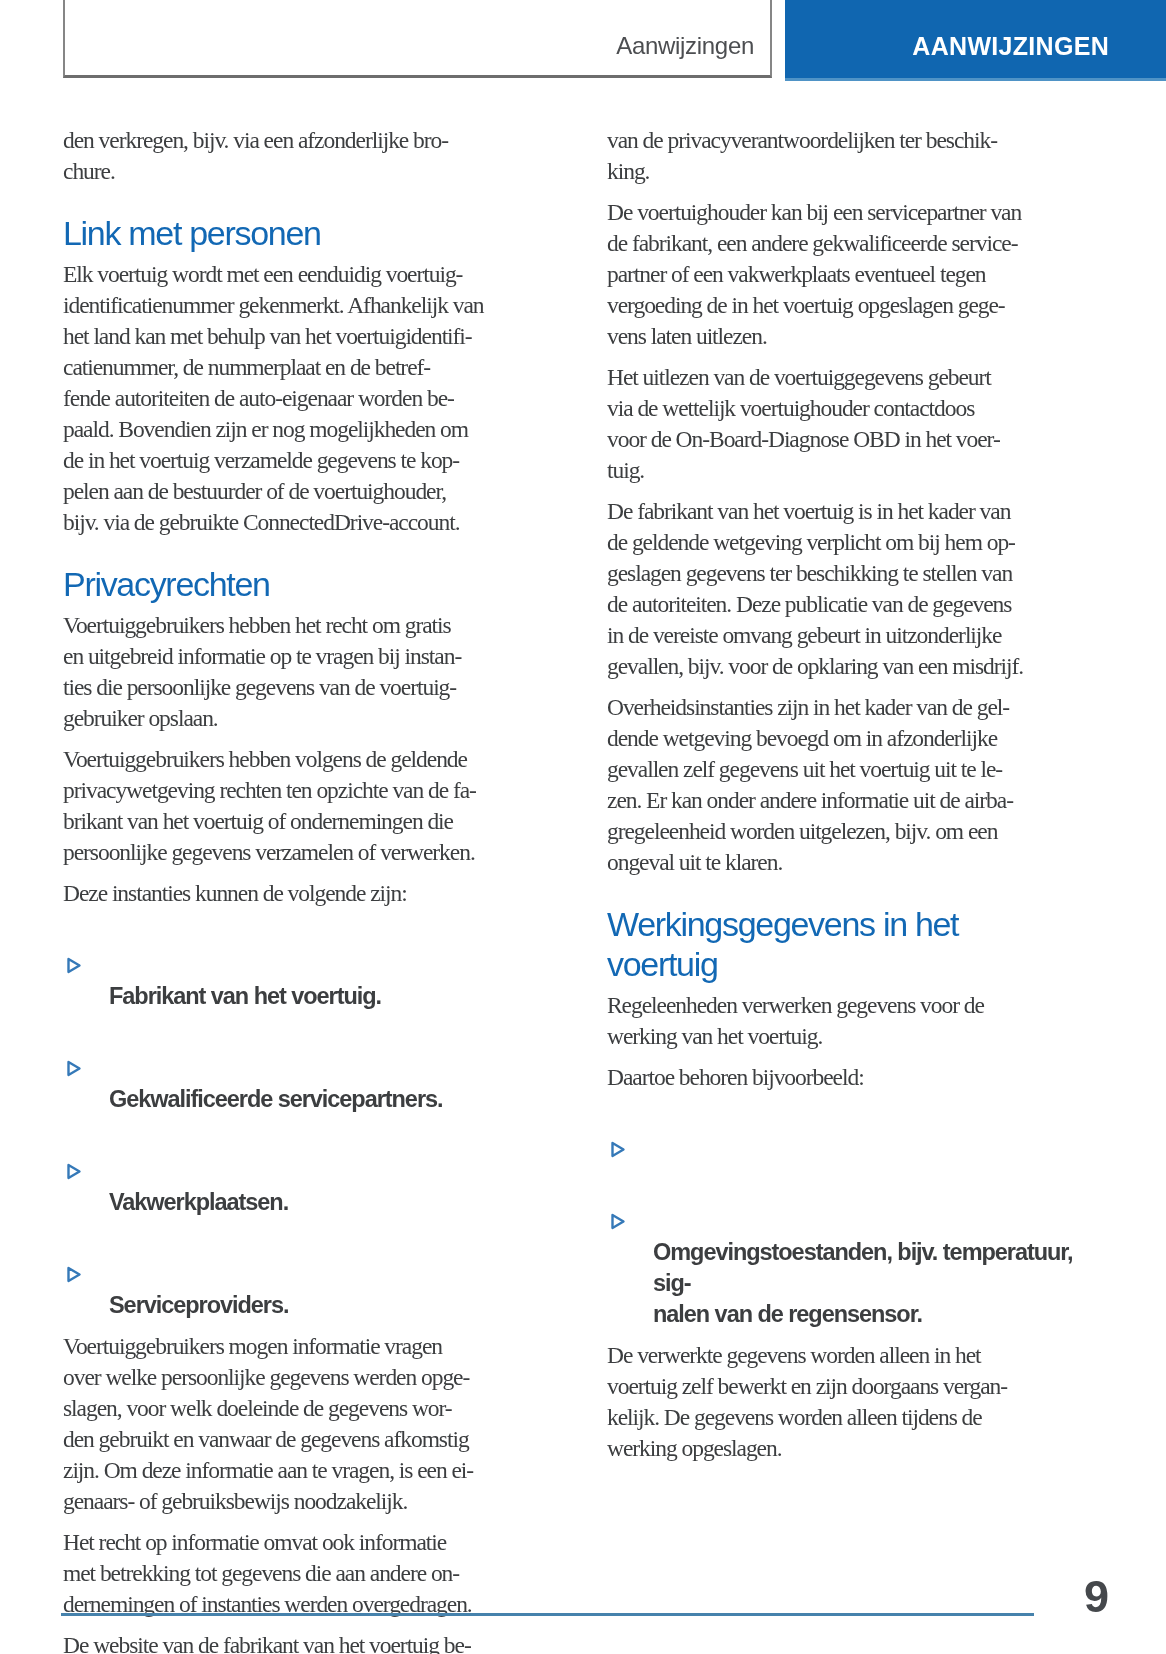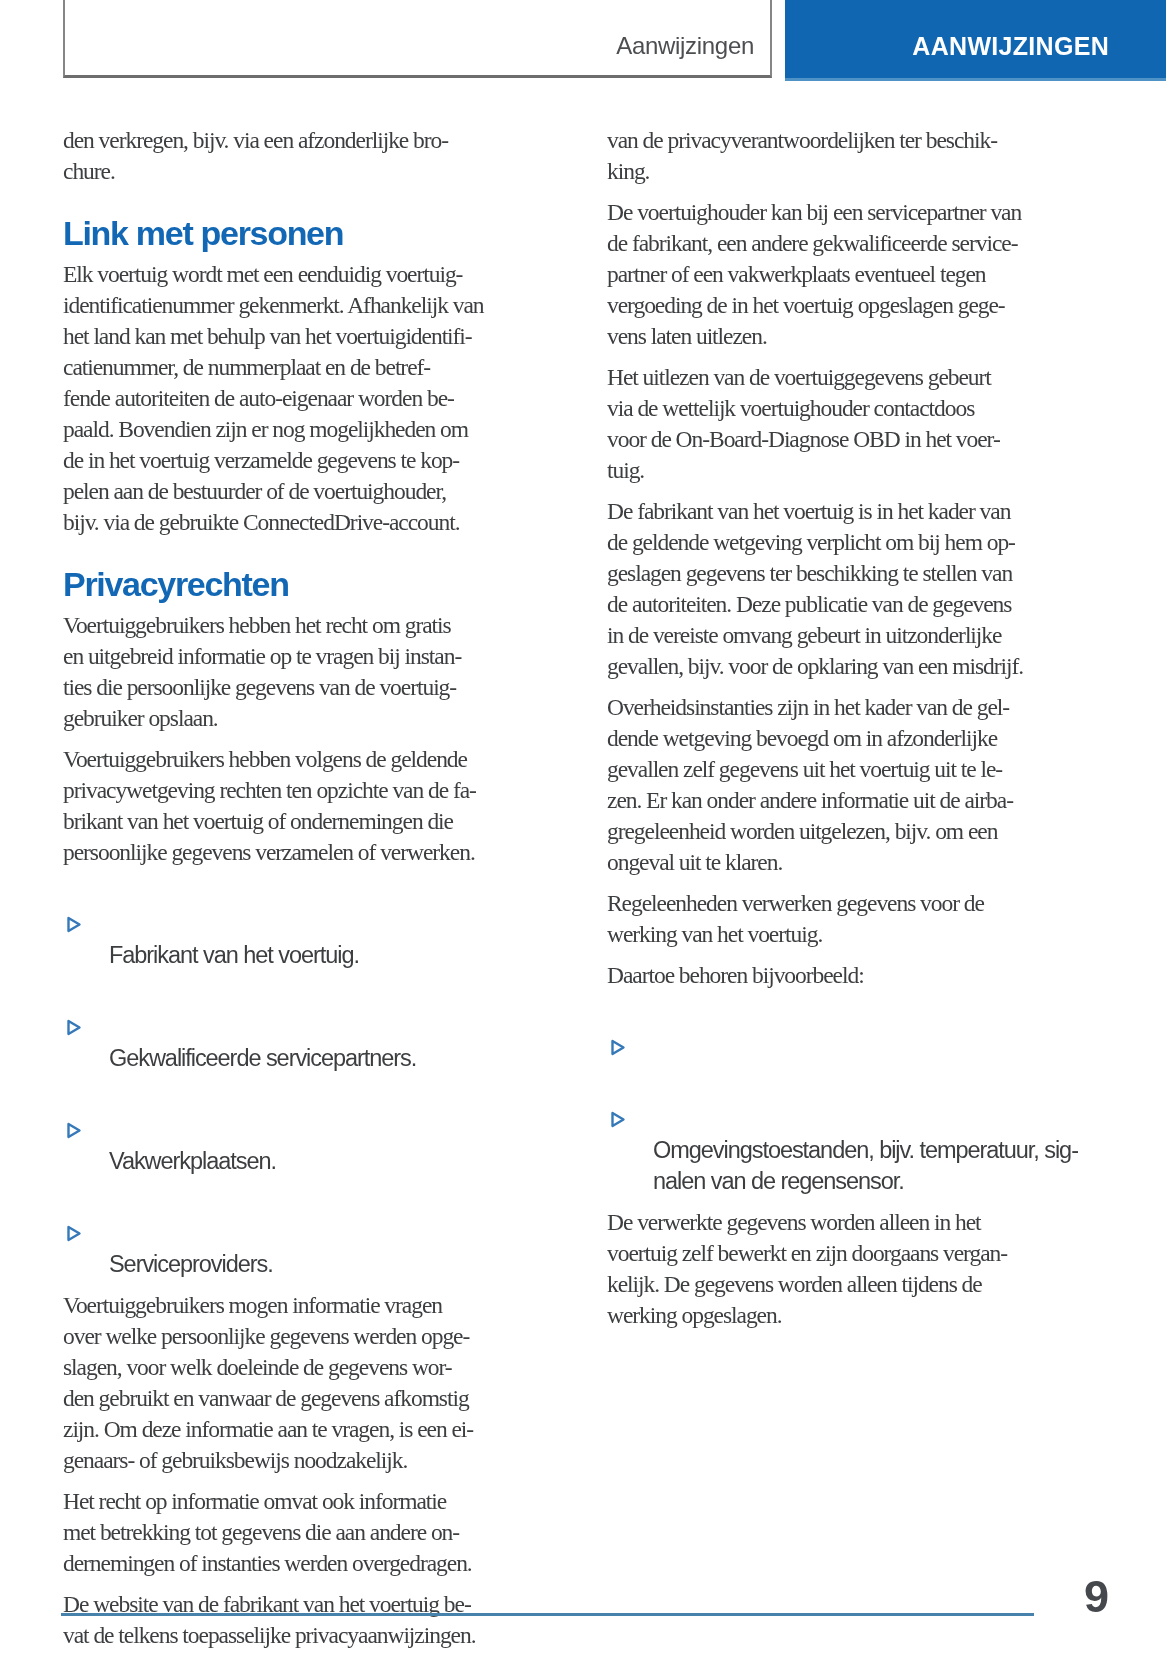--- a/index.html
+++ b/index.html
@@ -51,29 +51,30 @@
   p.body{
     margin:0 0 10px 0;
     font-size:23.5px;line-height:31px;letter-spacing:-1.05px;
     color:var(--body-text);
     white-space:pre-line;
     font-family:Liberation Serif, serif;
   }
   h2.heading{
     margin:26px 0 6px 0;
     font-size:34px;line-height:40px;letter-spacing:-1.3px;
-    font-weight:bold;color:var(--heading-blue);
+    font-weight:normal;color:var(--heading-blue);
     white-space:pre-line;
   }
   ul.bullets{list-style:none;margin:0;padding:0;}
   ul.bullets li{
     position:relative;margin:0 0 10px 0;padding-left:46px;
     font-size:23.5px;line-height:31px;letter-spacing:-1.05px;
     color:var(--body-text);
     white-space:pre-line;
+    font-weight:bold;
   }
   .tri{
     position:absolute;left:3px;top:6px;width:16px;height:19px;
     color:var(--bullet-blue);
   }
   .tri svg{display:block;}
 
   
   .footer-rule{
     position:absolute;left:61px;top:1613px;width:973px;height:3px;
@@ -113,20 +114,21 @@
 
   <h2 class="heading">Privacyrechten</h2>
   <p class="body">Voertuiggebruikers hebben het recht om gratis
 en uitgebreid informatie op te vragen bij instan-
 ties die persoonlijke gegevens van de voertuig-
 gebruiker opslaan.</p>
   <p class="body">Voertuiggebruikers hebben volgens de geldende
 privacywetgeving rechten ten opzichte van de fa-
 brikant van het voertuig of ondernemingen die
 persoonlijke gegevens verzamelen of verwerken.</p>
+  <p class="body">Deze instanties kunnen de volgende zijn:</p>
 
   <ul class="bullets">
     <li>
       <span class="tri">
         <svg width="16" height="19" viewBox="0 0 16 19">
             <polygon points="2.5,3 13.5,9.5 2.5,16" fill="none" stroke="currentColor" stroke-width="2.4" stroke-linejoin="round"></polygon>
           </svg>
       </span>
       <span>Fabrikant van het voertuig.</span>
     </li>
@@ -192,20 +194,22 @@
 de autoriteiten. Deze publicatie van de gegevens
 in de vereiste omvang gebeurt in uitzonderlijke
 gevallen, bijv. voor de opklaring van een misdrijf.</p>
   <p class="body">Overheidsinstanties zijn in het kader van de gel-
 dende wetgeving bevoegd om in afzonderlijke
 gevallen zelf gegevens uit het voertuig uit te le-
 zen. Er kan onder andere informatie uit de airba-
 gregeleenheid worden uitgelezen, bijv. om een
 ongeval uit te klaren.</p>
 
+  <h2 class="heading">Werkingsgegevens in het
+voertuig</h2>
   <p class="body">Regeleenheden verwerken gegevens voor de
 werking van het voertuig.</p>
   <p class="body">Daartoe behoren bijvoorbeeld:</p>
 
   <ul class="bullets">
     <li>
       <span class="tri">
         <svg width="16" height="19" viewBox="0 0 16 19">
             <polygon points="2.5,3 13.5,9.5 2.5,16" fill="none" stroke="currentColor" stroke-width="2.4" stroke-linejoin="round"></polygon>
           </svg>

